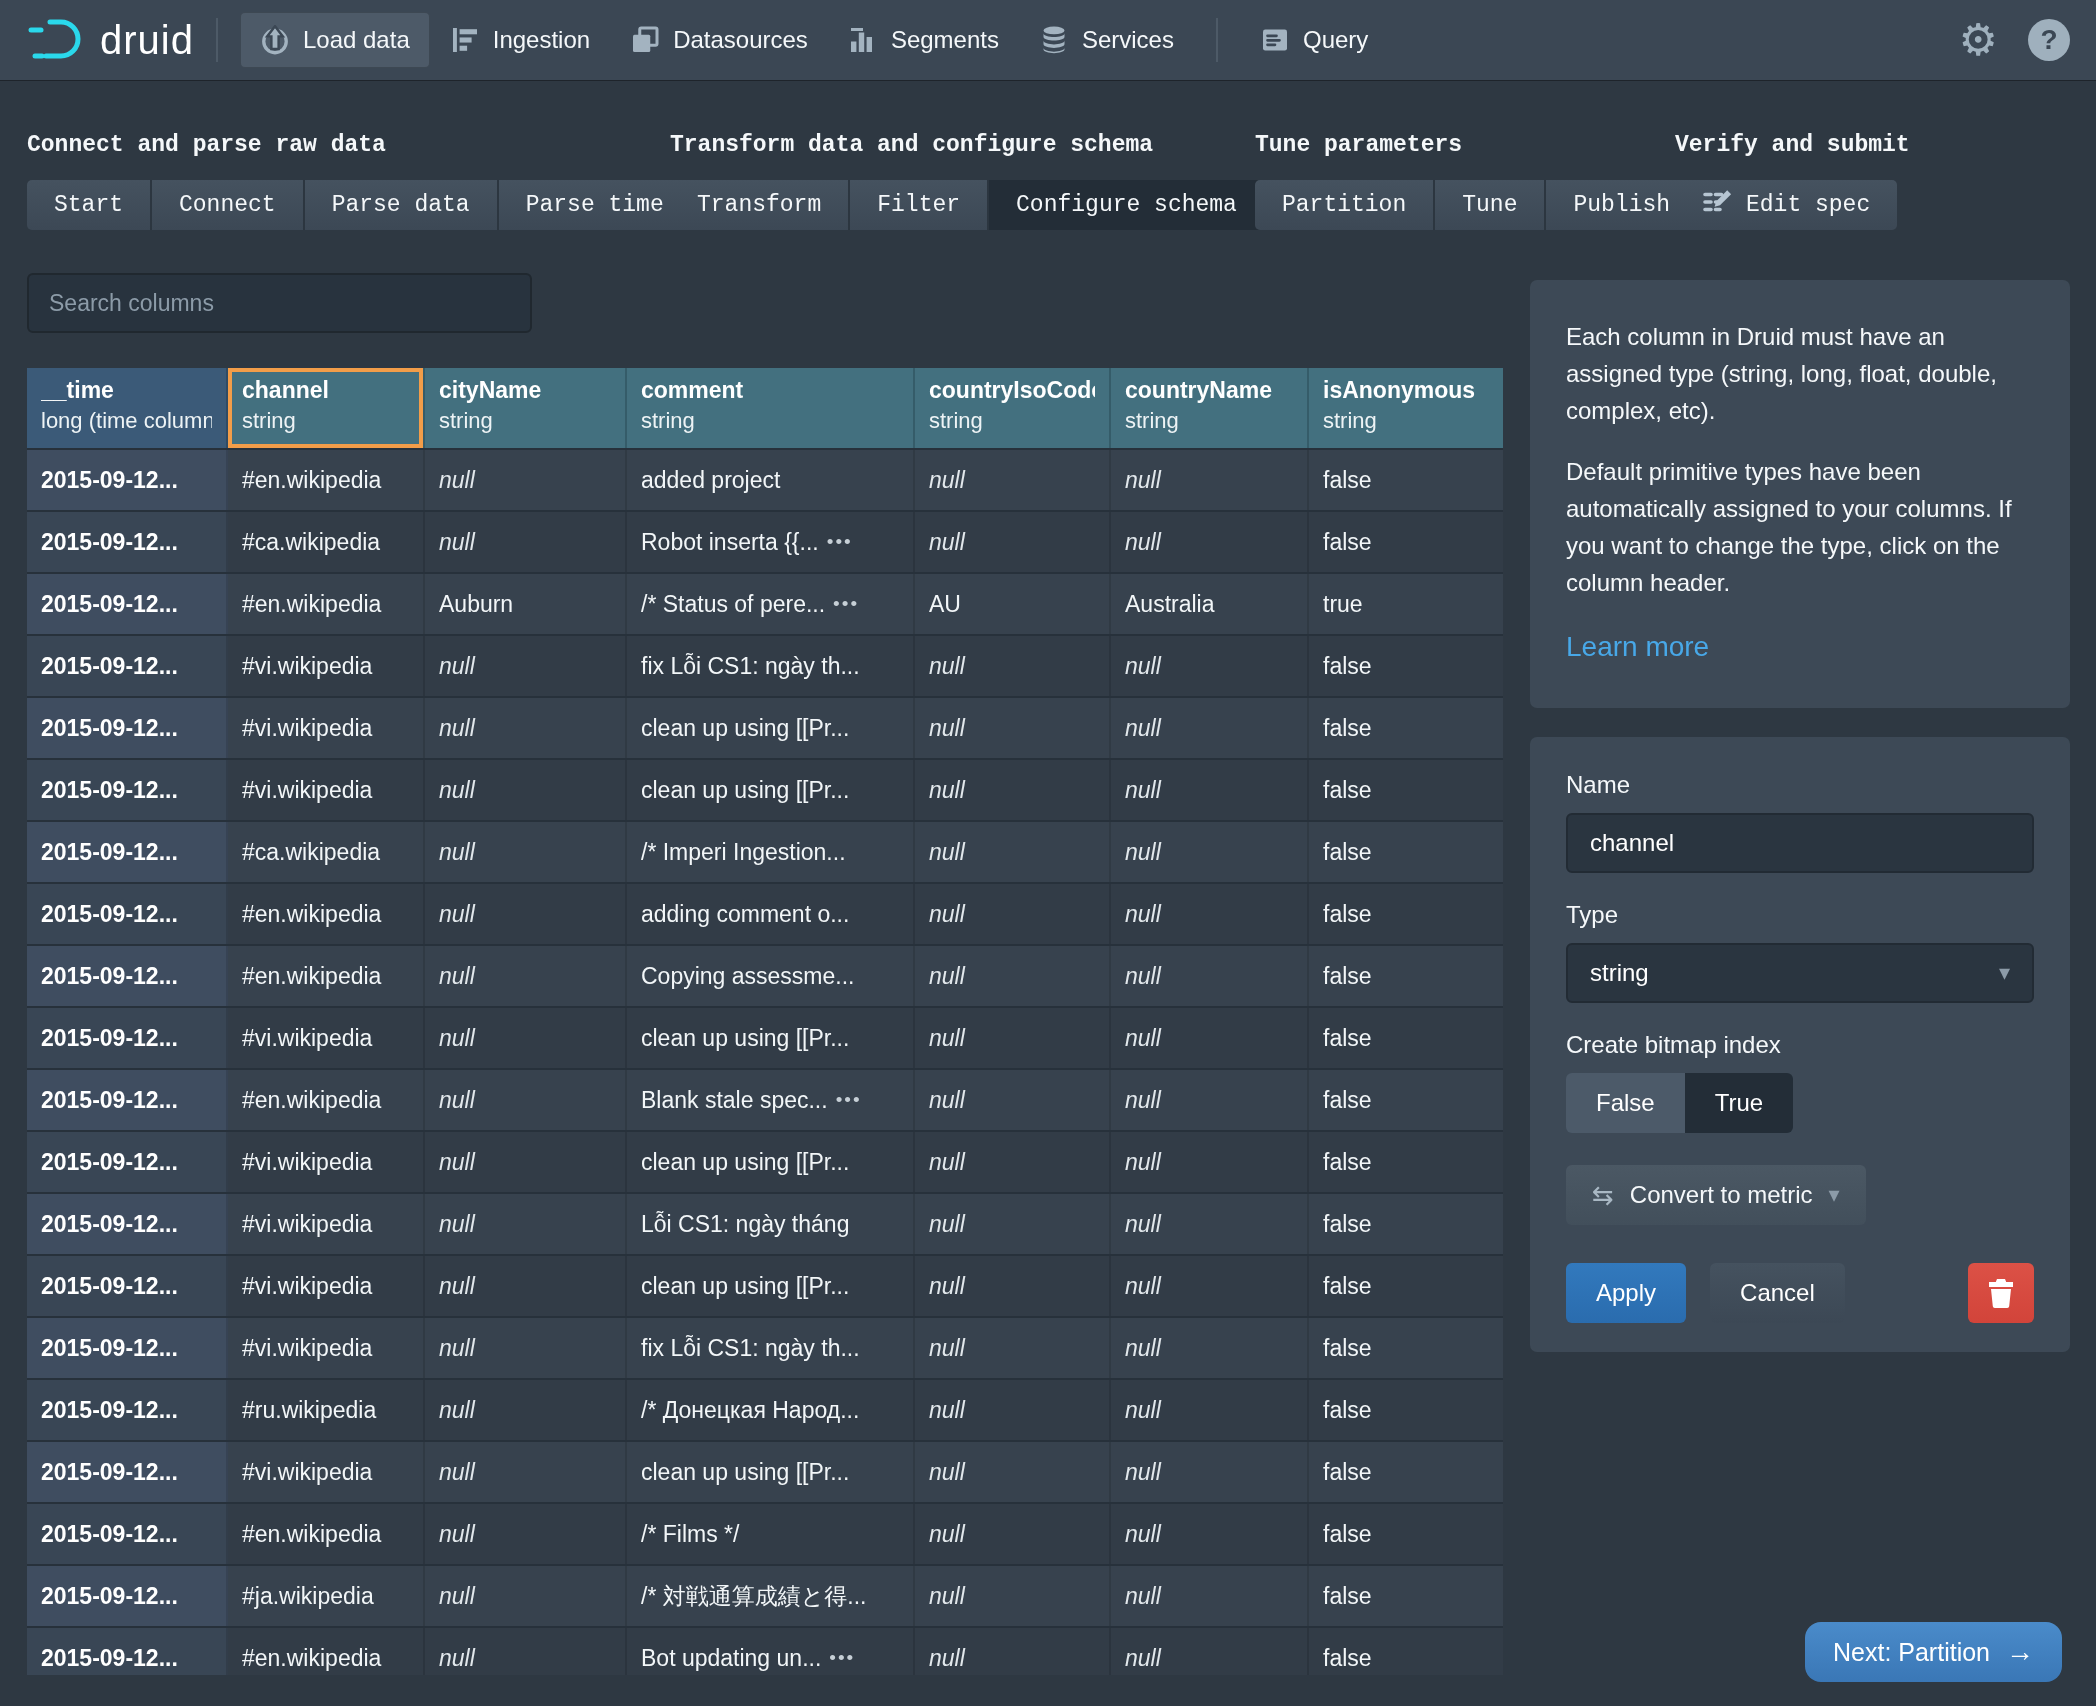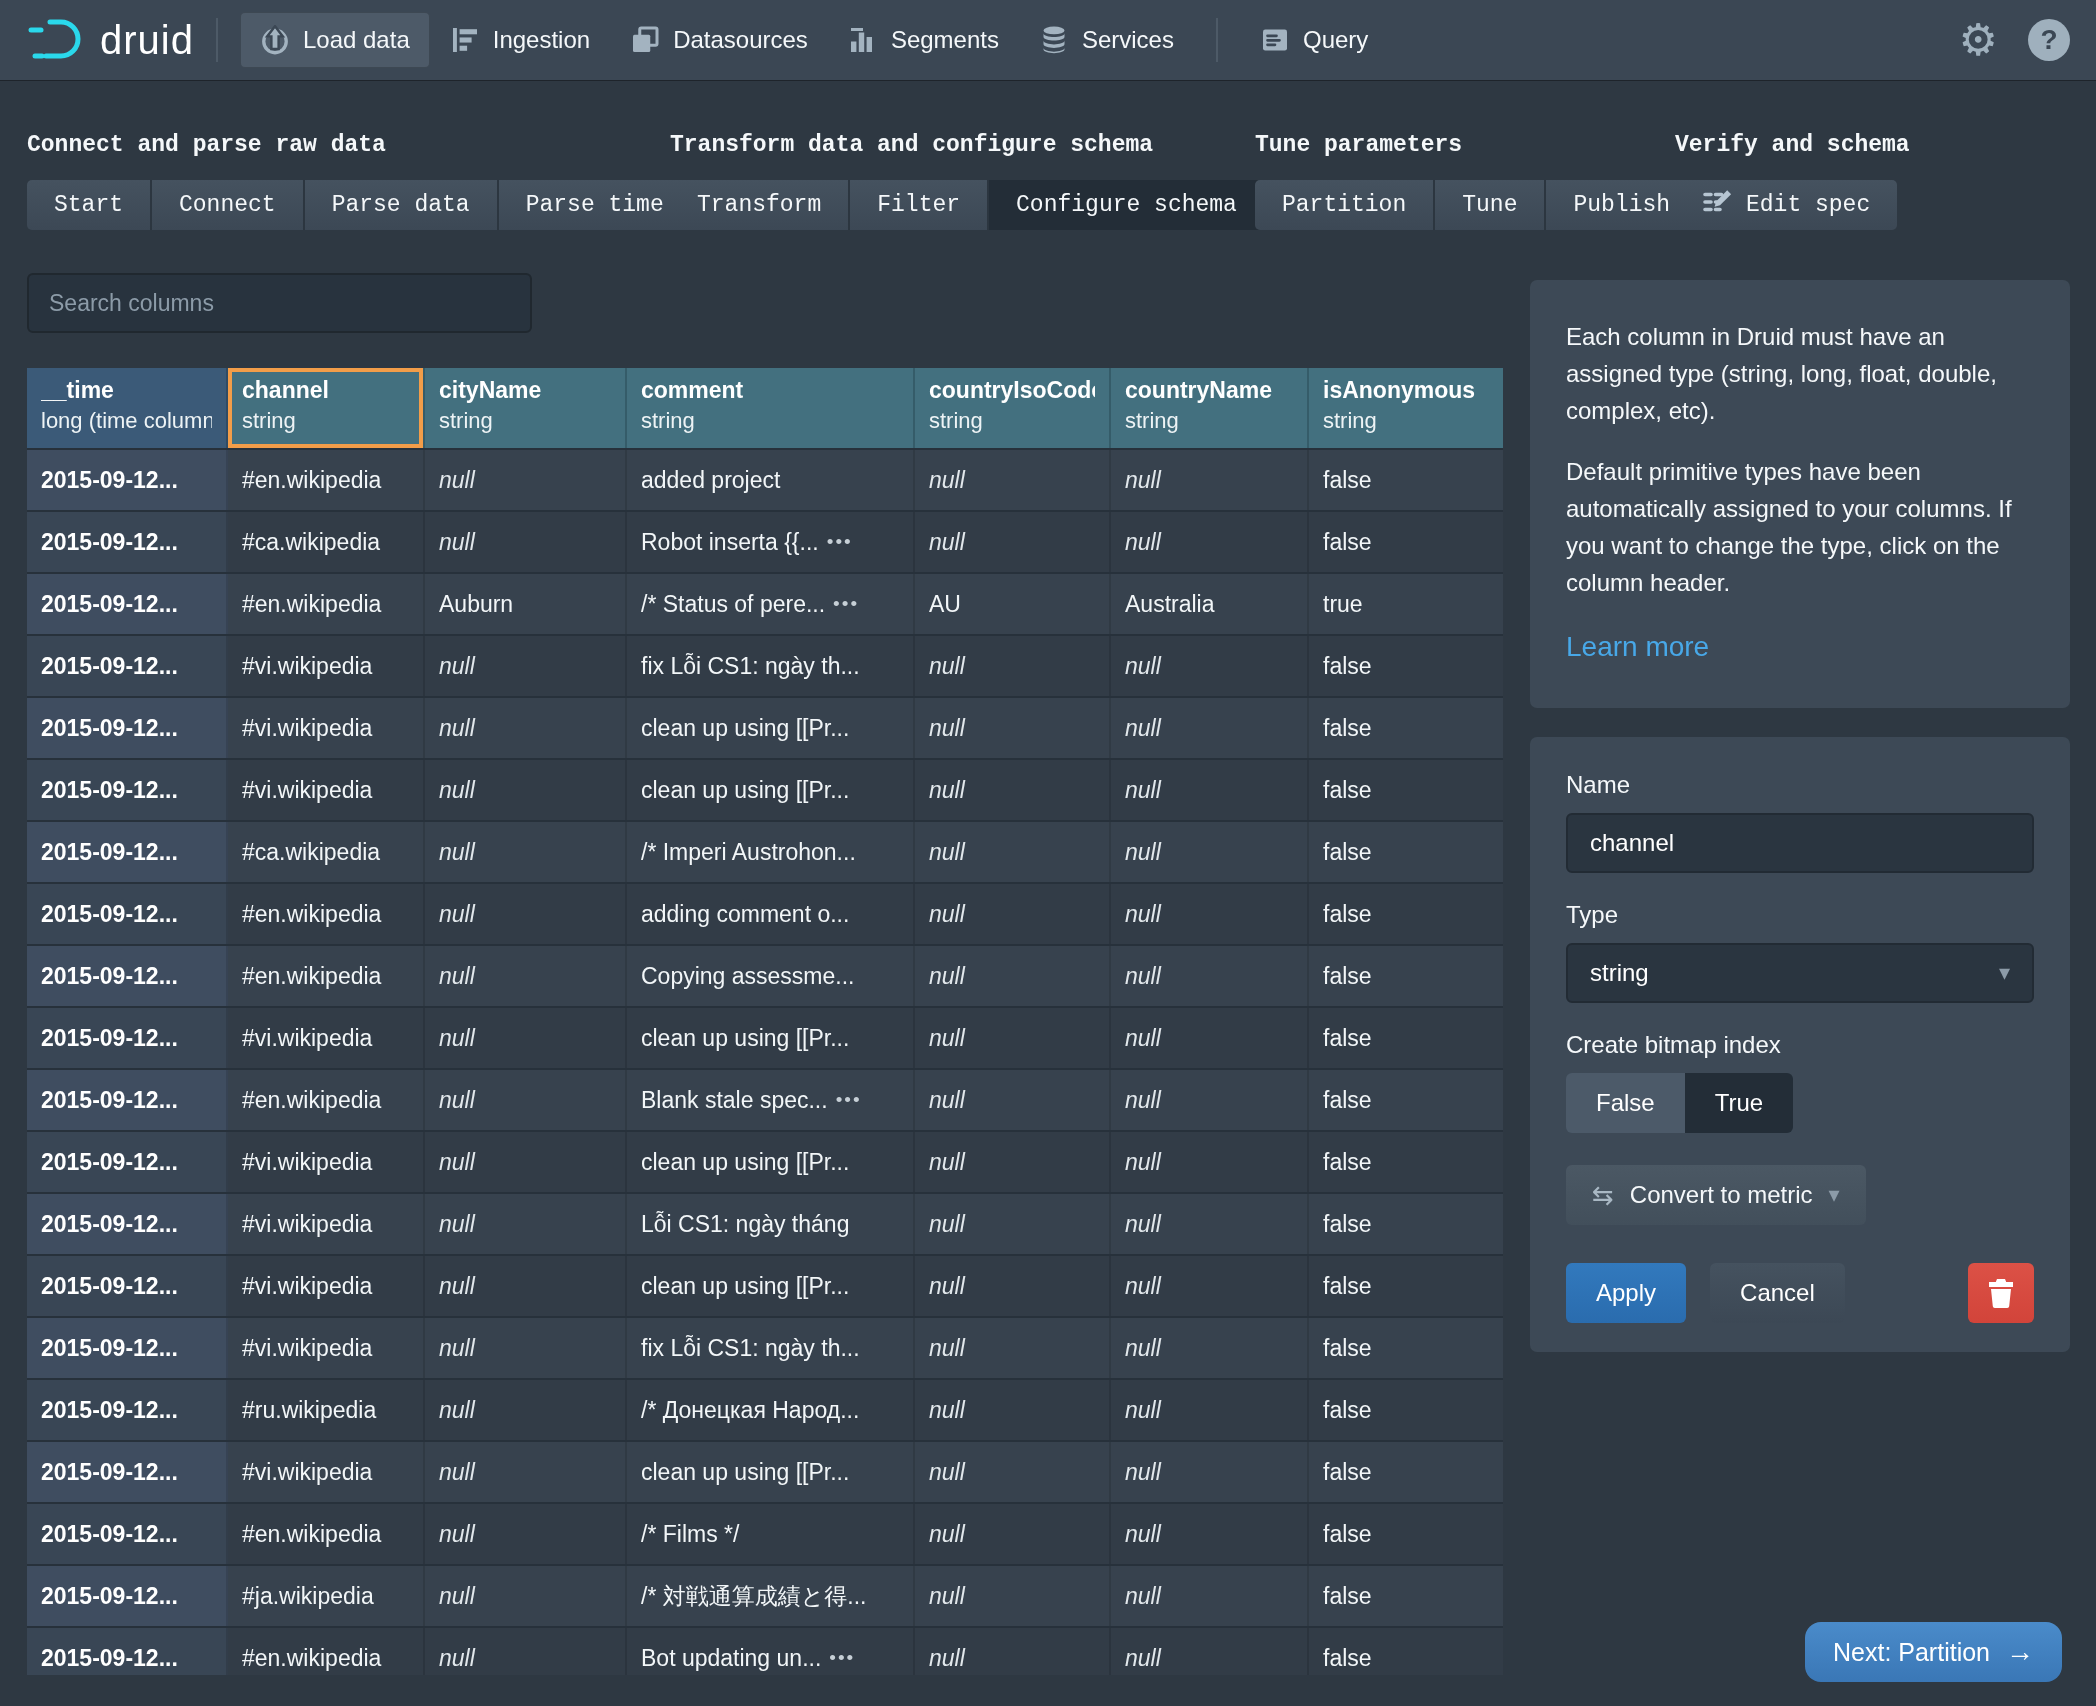--- a/index.html
+++ b/index.html
@@ -260,21 +260,21 @@
         </button>
         <button class="step-btn">
           <span>Tune</span>
         </button>
         <button class="step-btn">
           <span>Publish</span>
         </button>
       </div>
     </div>
     <div class="step-group" style="left: 1675px;">
-      <div class="step-group-label">Verify and schema</div>
+      <div class="step-group-label">Verify and submit</div>
       <div class="btn-group">
         <button class="step-btn">
           <span class="step-icon"><svg width="30" height="30" viewBox="0 0 20 20">
               <g stroke="#b6c5d2" stroke-width="2.4" stroke-linecap="round" stroke-dasharray="4 3" fill="none">
                 <path d="M2 5 h11"></path>
                 <path d="M2 10 h8"></path>
                 <path d="M2 15 h10"></path>
               </g>
               <path fill="#b6c5d2" d="M16.8 2.2 l2.6 2.6 -7.4 7.4 -3.6 1 1 -3.6 z"></path>
             </svg></span>
@@ -462,21 +462,21 @@
         <div class="td time" style="width: 201px;">
           <span>2015-09-12...</span>
         </div>
         <div class="td" style="width: 197px;">
           <span>#ca.wikipedia</span>
         </div>
         <div class="td" style="width: 202px;">
           <span class="null">null</span>
         </div>
         <div class="td" style="width: 288px;">
-          <span>/* Imperi Austrohon...</span>
+          <span>/* Imperi Ingestion...</span>
         </div>
         <div class="td" style="width: 196px;">
           <span class="null">null</span>
         </div>
         <div class="td" style="width: 198px;">
           <span class="null">null</span>
         </div>
         <div class="td" style="width: 194px;">
           <span>false</span>
         </div>

